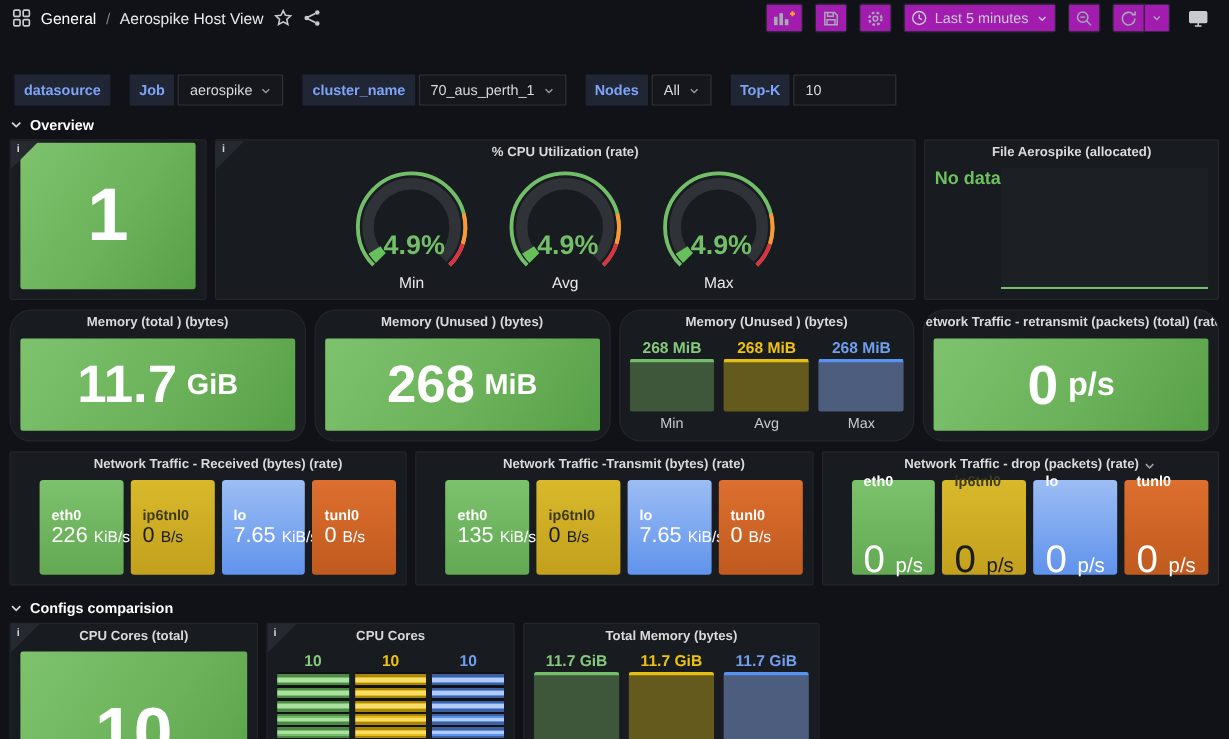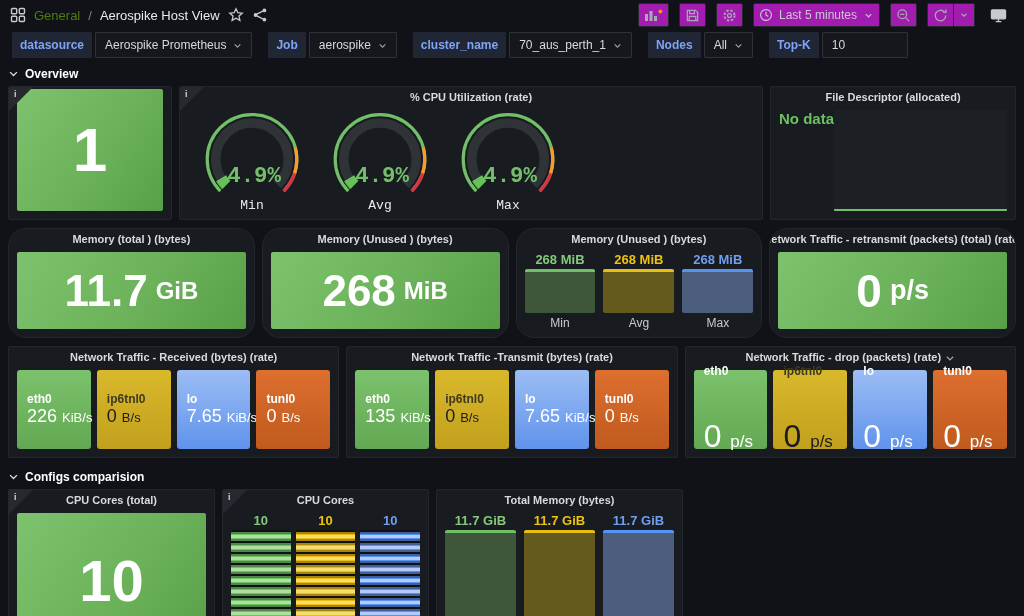--- a/index.html
+++ b/index.html
@@ -8,33 +8,33 @@
     background:#111217;
     font-family:"Liberation Sans", sans-serif;
     color:#D9DADB;
     -webkit-font-smoothing:antialiased;
   }
   svg { display:block; }
 
   
   .topnav { height:30px; display:flex; align-items:center; justify-content:space-between; padding:0 12px 0 10px; }
   .crumbs { display:flex; align-items:center; gap:8px; font-size:13px; }
-  .crumbs .root { color:#4d7c0f; font-weight:500; }
+  .crumbs .root { color:#ffffff; font-weight:500; }
   .crumbs .sep { color:#7B8087; }
   .crumbs .title { color:#E9EAEB; font-weight:500; }
   .navicons { display:flex; align-items:center; gap:10px; }
   .iconbtn { height:24px; min-width:26px; padding:0 5px; background:#a21caf; border:1px solid #26292F; border-radius:2px; display:flex; align-items:center; justify-content:center; gap:6px; cursor:pointer; }
   .iconbtn.naked { background:transparent; border:none; }
   .timebtn { font-size:12px; font-weight:500; color:#C7CBD1; white-space:nowrap; }
   .splitbtn { display:flex; }
   .splitbtn .iconbtn:first-child { border-radius:2px 0 0 2px; }
   .splitbtn .iconbtn:last-child { border-radius:0 2px 2px 0; border-left:none; min-width:20px; }
 
   
-  .filters { height:30px; display:flex; align-items:center; gap:16px; padding:0 12px; }
+  .filters { height:30px; display:flex; align-items:center; gap:16px; padding:0 12px;margin-top:30px; }
   .fgroup { display:flex; align-items:center; gap:3px; }
   .flabel { height:26px; display:flex; align-items:center; padding:0 8px; background:#202634; color:#7EA4F8; font-size:12px; font-weight:700; border-radius:1px; }
   .fvalue { height:26px; display:flex; align-items:center; gap:7px; padding:0 9px; background:#15171C; border:1px solid #2E3238; color:#D9DADB; font-size:12px; font-weight:500; border-radius:1px; cursor:pointer; white-space:nowrap; }
   input.fvalue { width:86px; cursor:text; outline:none; }
 
   
   .dash { padding:2px 8px 0 8px; }
   .secthead { display:flex; align-items:center; gap:6px; height:21px; margin:1px 0 2px 0; cursor:pointer; }
   .secthead .stitle { font-size:12px; font-weight:700; color:#FFFFFF; }
 
@@ -43,21 +43,21 @@
   .ptitle { height:21px; line-height:21px; text-align:center; font-size:11px; font-weight:700; color:#D9DADB; white-space:nowrap; overflow:hidden; flex:none; cursor:pointer; display:flex; align-items:center; justify-content:center; gap:4px; }
   .pbody { flex:1; margin:2px 8px 8px 8px; display:flex; min-height:0; }
   .corner { position:absolute; top:0; left:0; width:24px; height:24px; background:#26292F; clip-path:polygon(0 0,100% 0,0 100%); font-size:9px; font-weight:700; color:#D0D3D7; padding:2px 0 0 5px; z-index:3; }
 
   
   .bigstat { flex:1; border-radius:2px; background:linear-gradient(125deg,#7EC26D 0%,#6BB25A 55%,#58A047 100%); display:flex; align-items:center; justify-content:center; color:#FFFFFF; font-weight:700; }
   .bigstat .num { line-height:1; }
   .bigstat .unit { font-weight:700; margin-left:8px; }
 
   
-  .gaugerow { flex:1; display:flex; align-items:center; justify-content:flex-start;font-family:Liberation Mono, monospace; }
+  .gaugerow { flex:1; display:flex; align-items:center; justify-content:center; }
   .gauge { display:flex; flex-direction:column; align-items:center; }
   .gauge .glabel { font-size:13px; color:#E8E9EA; margin-top:-2px; }
 
   
   .nodata-body { flex-direction:row; }
   .nodata-text { text-align:center; font-size:15px; font-weight:700; color:#6CC05E; height:22px; flex:none; }
   .nodata-chart { flex:1; background:#1C1F24; border-radius:1px; border-bottom:2px solid #73BF69; }
 
   
   .statboxes { flex:1; display:flex; gap:8px; }
@@ -93,21 +93,21 @@
   .led-yellow .ledval { color:#EEC211; }
   .led-yellow .ledbar { background:repeating-linear-gradient(to bottom,#101114 0 2px,#A8850B 2px 4px,#EABE16 4px 5px,#F7DD6C 5px 8px,#EABE16 8px 9px,#A8850B 9px 11px); }
   .led-blue .ledval { color:#719FEF; }
   .led-blue .ledbar { background:repeating-linear-gradient(to bottom,#101114 0 2px,#41609B 2px 4px,#5794F2 4px 5px,#B4CBF8 5px 8px,#5794F2 8px 9px,#41609B 9px 11px); }
 
   
   .w-node { flex:0 0 164px; }
   .w-cpu  { flex:1; }
   .w-fd   { flex:0 0 246px; }
   .row2 .panel { flex:1;border-radius:18px; }
-  .row3 .panel { flex:1; }
+  .row3 .panel { flex:1;padding-left:16px; }
   .row4 { height:168px; }
   .w-cct { flex:0 0 207px; }
   .w-cc  { flex:0 0 207px; }
   .w-tm  { flex:0 0 247px; }
 
   .row1 { height:134px; }
   .row2 { height:110px; }
   .row3 { height:112px; }
 </style>
 </head>
@@ -197,26 +197,20 @@
         <rect x="1.5" y="2" width="15" height="9.5" rx="1" fill="#C7CBD1"></rect>
           <path d="M6 14.5h6M9 11.5v3"></path>
       </svg>
     </div>
   </div>
 </div>
 
 <div class="filters">
   <div class="fgroup">
     <span class="flabel">datasource</span>
-    <span class="fvalue">
-        <span>Aerospike Prometheus</span>
-      <svg width="9" height="9" viewBox="0 0 16 16" fill="none" stroke="#9DA2A8" stroke-width="2">
-          <path d="M3 6l5 5 5-5"></path>
-        </svg>
-    </span>
   </div>
   <div class="fgroup">
     <span class="flabel">Job</span>
     <span class="fvalue">
         <span>aerospike</span>
       <svg width="9" height="9" viewBox="0 0 16 16" fill="none" stroke="#9DA2A8" stroke-width="2">
           <path d="M3 6l5 5 5-5"></path>
         </svg>
     </span>
   </div>
@@ -297,21 +291,21 @@
             <path d="M99.95 60.98 A42 42 0 0 1 89.70 77.70" stroke="#E02F44" stroke-width="3" fill="none"></path>
             <path d="M35.96 72.04 A34 34 0 0 1 31.01 65.77" stroke="#67C05A" stroke-width="11" fill="none"></path>
             <text x="62" y="69" text-anchor="middle" font-size="21" font-weight="bold" fill="#73BF69">4.9%</text>
           </svg>
           <div class="glabel">Max</div>
         </div>
       </div>
     </div>
 
     <div class="panel w-fd">
-      <div class="ptitle">File Descriptor (allocated)</div>
+      <div class="ptitle">File Aerospike (allocated)</div>
       <div class="pbody nodata-body">
         <div class="nodata-text">No data</div>
         <div class="nodata-chart"></div>
       </div>
     </div>
   </div>
 
   <div class="prow row2">
     <div class="panel">
       <div class="ptitle">Memory (total ) (bytes)</div>

